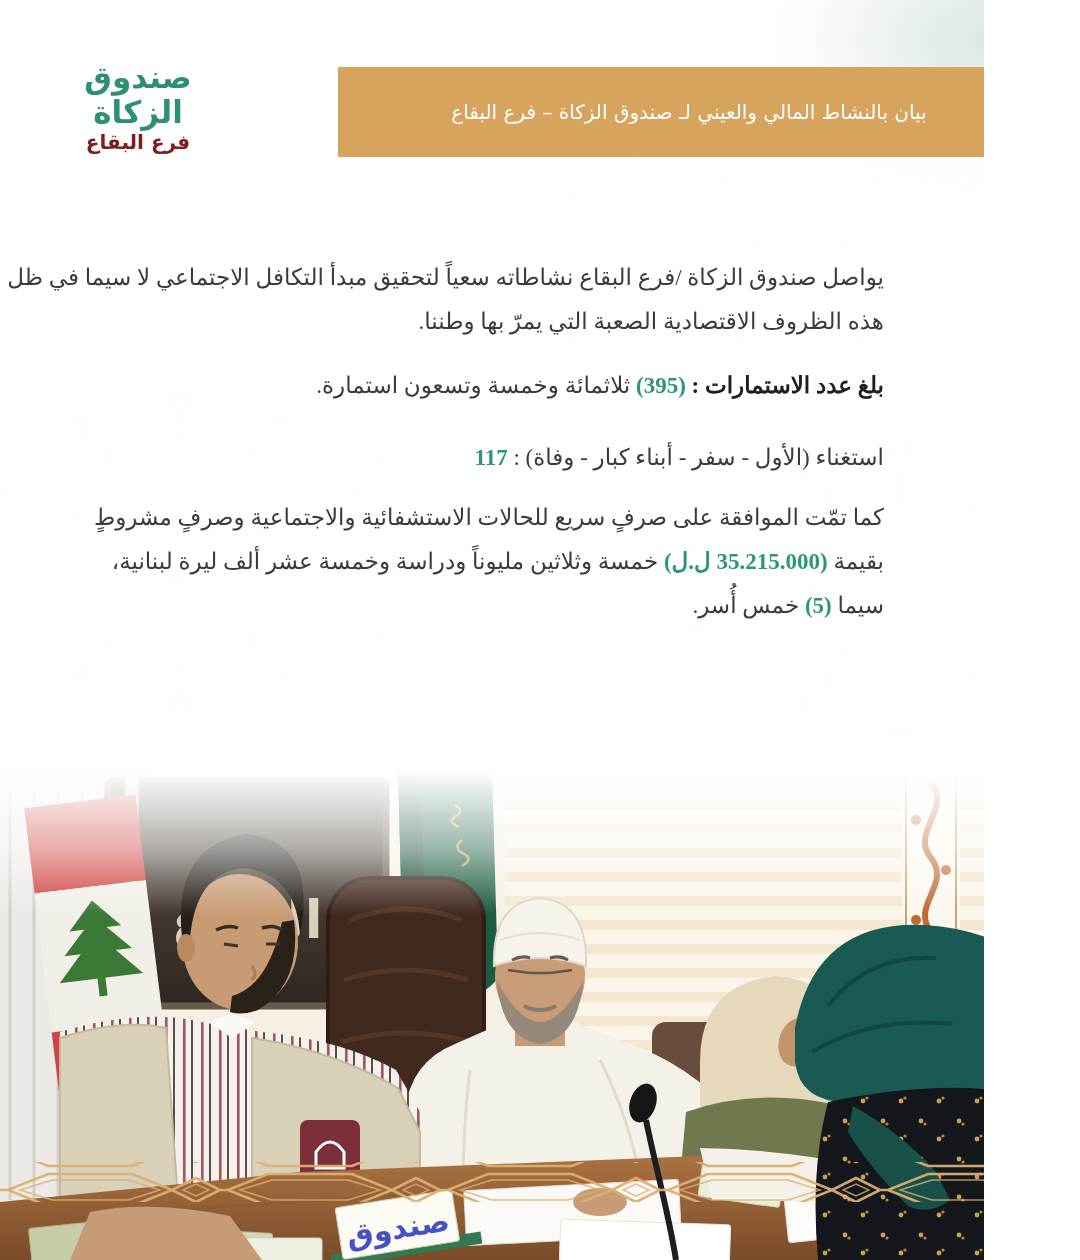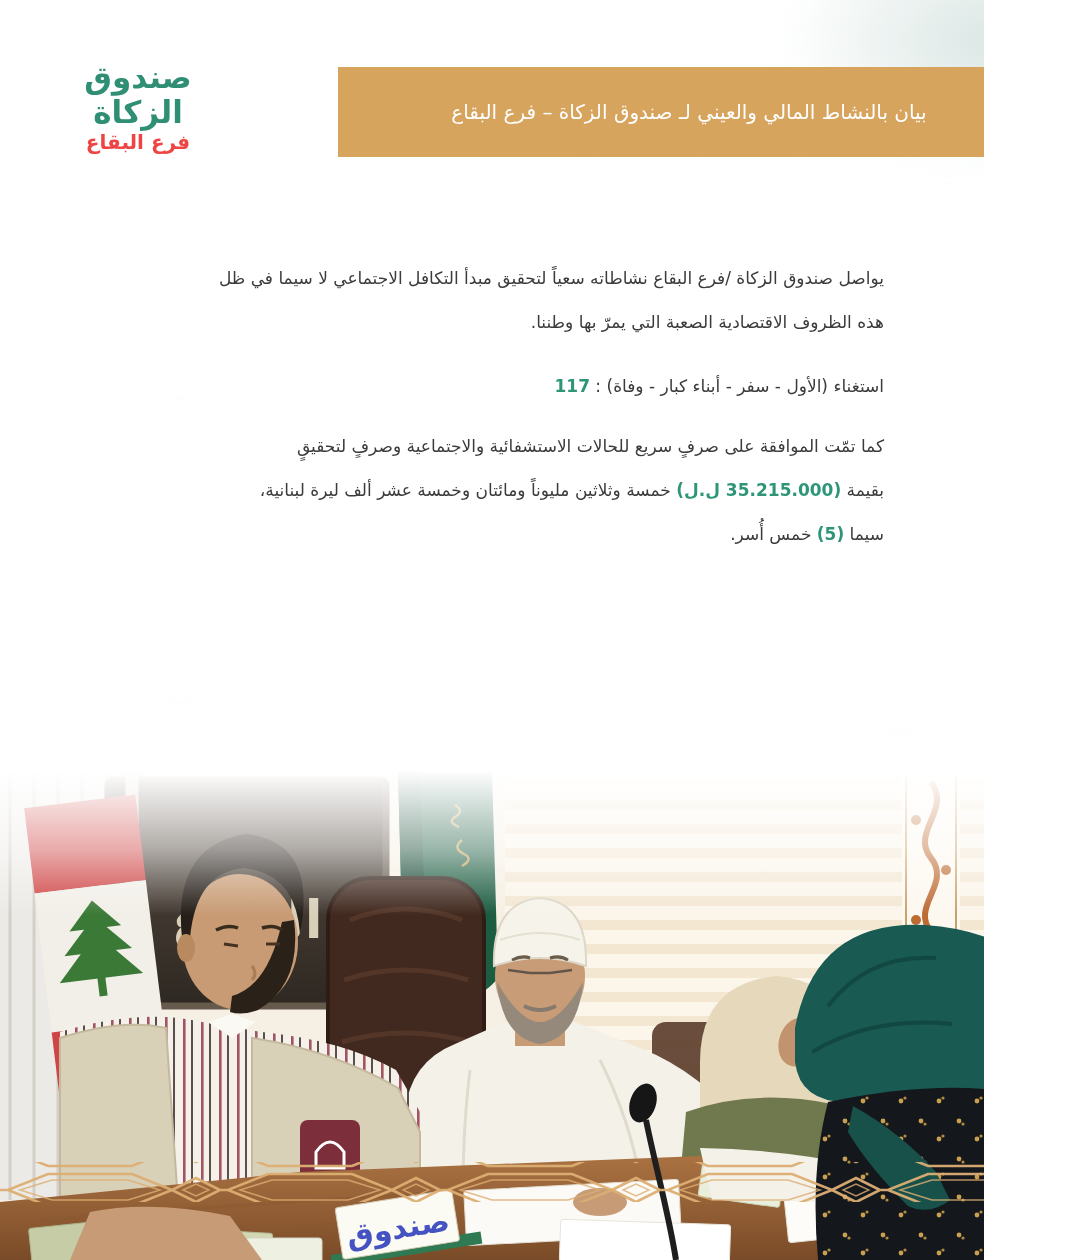--- a/index.html
+++ b/index.html
@@ -10,35 +10,35 @@
   }
   .cloud{position:absolute;border-radius:50%;filter:blur(14px);pointer-events:none;}
   .c1{left:520px;top:120px;width:560px;height:300px;background:radial-gradient(ellipse at center,rgba(255,255,255,.85),rgba(255,255,255,0) 70%);}
   .c2{left:-80px;top:380px;width:520px;height:340px;background:radial-gradient(ellipse at center,rgba(255,255,255,.75),rgba(255,255,255,0) 70%);}
   .c3{left:640px;top:430px;width:520px;height:320px;background:radial-gradient(ellipse at center,rgba(255,255,255,.7),rgba(255,255,255,0) 70%);}
   .c4{left:780px;top:-90px;width:420px;height:260px;background:radial-gradient(ellipse at center,rgba(188,210,205,.55),rgba(255,255,255,0) 70%);}
 
   
   .logo{position:absolute;left:70px;top:60px;width:136px;text-align:center;direction:rtl;z-index:4;line-height:1.12;}
   .logo .l1,.logo .l2{font-size:31px;font-weight:800;color:#2E8F74;}
-  .logo .l3{font-size:20px;font-weight:700;color:#ef4444;margin-top:2px;}
+  .logo .l3{font-size:20px;font-weight:700;color:#7f1d1d;margin-top:2px;}
 
   
   .banner{
     position:absolute;left:338px;top:67px;width:702px;height:90px;background:#D7A45E;
     display:flex;flex-direction:column;align-items:center;justify-content:center;gap:5px;
     direction:rtl;color:#fff;z-index:4;
   }
   .banner .t{font-size:20px;font-weight:400;}
   .banner .s{font-size:20px;font-weight:700;opacity:.97;}
 
   
   .content{
     position:absolute;top:256px;right:100px;width:882px;z-index:5;
-    direction:rtl;text-align:right;color:#3B3B3B;font-size:17px;line-height:44px;
+    direction:rtl;text-align:right;color:#3B3B3B;font-size:23px;line-height:44px;font-family:Liberation Serif, serif;
   }
   .content p{margin:0;white-space:pre-line;}
   .p1{margin-bottom:20px !important;}
   .p2{margin-bottom:18px !important;}
   .formsline{margin-bottom:28px !important;}
   .study{margin-bottom:16px !important;}
   .b{font-weight:700;color:#1F1F1F;}
   .accent{color:#2E9678;font-weight:700;}
   .counts{display:flex;gap:112px;direction:rtl;}
 
@@ -61,26 +61,27 @@
     <div class="l3">فرع البقاع</div>
   </div>
 
   <div class="banner">
     <div class="t">بيان بالنشاط المالي والعيني لـ صندوق الزكاة – فرع البقاع</div>
   </div>
 
   <div class="content">
     <p class="p1">يواصل صندوق الزكاة /فرع البقاع نشاطاته سعياً لتحقيق مبدأ التكافل الاجتماعي لا سيما في ظل
 هذه الظروف الاقتصادية الصعبة التي يمرّ بها وطننا.</p>
+    <p class="formsline"><span class="b">بلغ عدد الاستمارات : </span><span class="accent">(395)</span><span> ثلاثمائة وخمسة وتسعون استمارة.</span></p>
     <div class="study">
       <div class="counts">
         <span><span>استغناء (الأول - سفر - أبناء كبار - وفاة)  :  </span><span class="accent">117</span></span>
       </div>
     </div>
-    <p><span>كما تمّت الموافقة على صرفٍ سريع للحالات الاستشفائية والاجتماعية وصرفٍ لتحقيقٍ</span><br><span>بقيمة </span><span class="accent">(35.215.000 ل.ل)</span><span> خمسة وثلاثين مليوناً ومائتان وخمسة عشر ألف ليرة لبنانية،</span><br><span>سيما </span><span class="accent">(5)</span><span> خمس أُسر.</span></p>
+    <p><span>كما تمّت الموافقة على صرفٍ سريع للحالات الاستشفائية والاجتماعية وصرفٍ مشروطٍ</span><br><span>بقيمة </span><span class="accent">(35.215.000 ل.ل)</span><span> خمسة وثلاثين مليوناً ودراسة وخمسة عشر ألف ليرة لبنانية،</span><br><span>سيما </span><span class="accent">(5)</span><span> خمس أُسر.</span></p>
   </div>
 
   <svg class="photo" viewBox="0 0 1080 490">
     <defs>
       <linearGradient id="fadeTop" x1="0" y1="0" x2="0" y2="1">
         <stop offset="0" stop-color="#ffffff" stop-opacity="1"></stop>
         <stop offset="0.55" stop-color="#ffffff" stop-opacity="0.55"></stop>
         <stop offset="1" stop-color="#ffffff" stop-opacity="0"></stop>
       </linearGradient>
       <linearGradient id="boardG" x1="0" y1="0" x2="0" y2="1">

